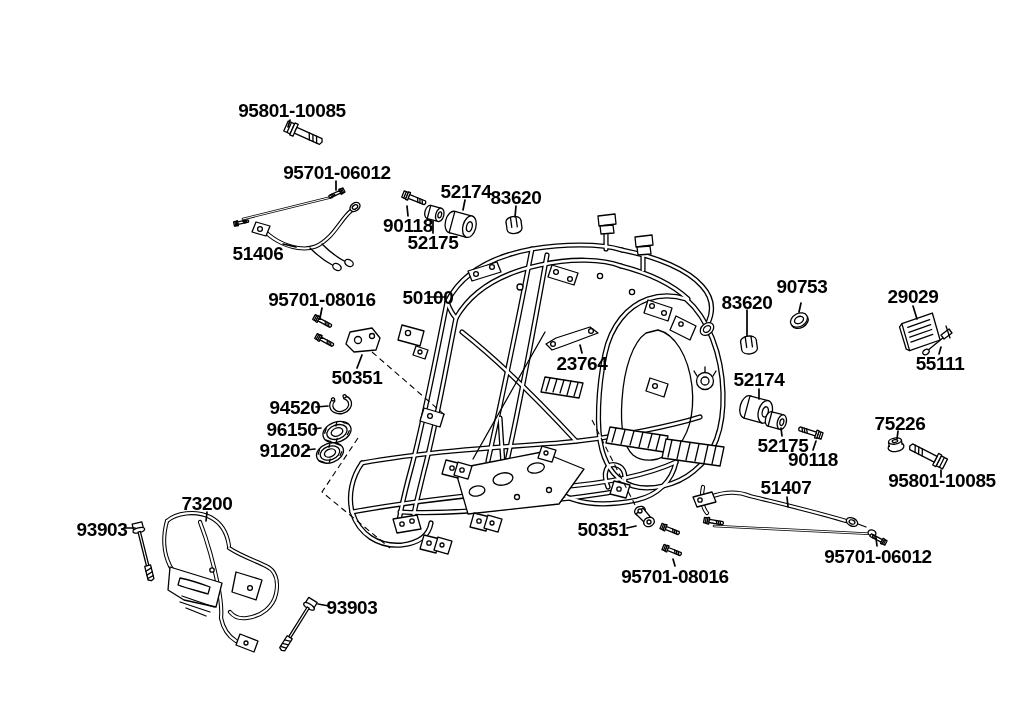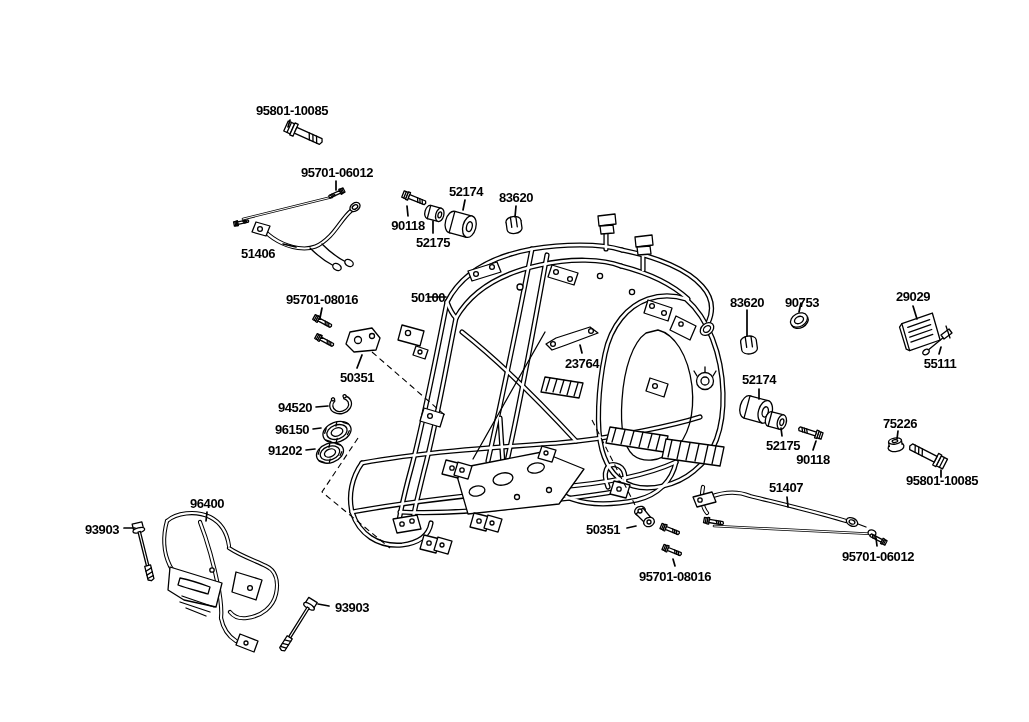--- a/index.html
+++ b/index.html
@@ -1,20 +1,20 @@
 <!DOCTYPE html>
 <html><head>
 <meta charset="utf-8">
 <style>
   html,body{margin:0;padding:0;background:#fff;}
   .stage{position:relative;width:1029px;height:722px;background:#fff;overflow:hidden;
          font-family:"Liberation Sans",sans-serif;}
   .stage svg{position:absolute;left:0;top:0;}
   .callout{position:absolute;transform:translate(-50%,-50%);font-weight:700;
-           font-size:13px;line-height:1;color:#000;letter-spacing:-0.4px;white-space:nowrap;}
+           font-size:19px;line-height:1;color:#000;letter-spacing:-0.4px;white-space:nowrap;}
   
   .ln{fill:none;stroke:#000;stroke-width:1.3;stroke-linecap:round;stroke-linejoin:round;vector-effect:non-scaling-stroke;}
   .fw{fill:#fff;stroke:#000;stroke-width:1.3;stroke-linejoin:round;vector-effect:non-scaling-stroke;}
   .to{fill:none;stroke:#000;stroke-width:5.2;stroke-linecap:round;stroke-linejoin:round;}
   .ti{fill:none;stroke:#fff;stroke-width:2.6;stroke-linecap:round;stroke-linejoin:round;}
   .so{fill:none;stroke:#000;stroke-width:4.2;stroke-linecap:round;stroke-linejoin:round;}
   .si{fill:none;stroke:#fff;stroke-width:2.1;stroke-linecap:round;stroke-linejoin:round;}
   .ro{fill:none;stroke:#000;stroke-width:2.6;stroke-linecap:round;}
   .ri{fill:none;stroke:#fff;stroke-width:1.1;stroke-linecap:round;}
   .dash{fill:none;stroke:#000;stroke-width:1.1;stroke-dasharray:6 4;}
@@ -421,34 +421,34 @@
     <span class="callout" style="left:292px;top:110px">95801-10085</span>
     <span class="callout" style="left:337px;top:172px">95701-06012</span>
     <span class="callout" style="left:466px;top:191px">52174</span>
     <span class="callout" style="left:516px;top:197px">83620</span>
     <span class="callout" style="left:408px;top:225px">90118</span>
     <span class="callout" style="left:433px;top:242px">52175</span>
     <span class="callout" style="left:258px;top:253px">51406</span>
     <span class="callout" style="left:322px;top:299px">95701-08016</span>
     <span class="callout" style="left:428px;top:297px">50100</span>
     <span class="callout" style="left:747px;top:302px">83620</span>
-    <span class="callout" style="left:802px;top:302px">90753</span>
+    <span class="callout" style="left:802px;top:286px">90753</span>
     <span class="callout" style="left:913px;top:296px">29029</span>
     <span class="callout" style="left:582px;top:363px">23764</span>
     <span class="callout" style="left:940px;top:363px">55111</span>
     <span class="callout" style="left:357px;top:377px">50351</span>
     <span class="callout" style="left:759px;top:379px">52174</span>
     <span class="callout" style="left:295px;top:407px">94520</span>
     <span class="callout" style="left:292px;top:429px">96150</span>
     <span class="callout" style="left:285px;top:450px">91202</span>
     <span class="callout" style="left:783px;top:445px">52175</span>
     <span class="callout" style="left:900px;top:423px">75226</span>
     <span class="callout" style="left:813px;top:459px">90118</span>
     <span class="callout" style="left:942px;top:480px">95801-10085</span>
-    <span class="callout" style="left:207px;top:503px">96400</span>
+    <span class="callout" style="left:207px;top:503px">73200</span>
     <span class="callout" style="left:786px;top:487px">51407</span>
     <span class="callout" style="left:102px;top:529px">93903</span>
     <span class="callout" style="left:603px;top:529px">50351</span>
     <span class="callout" style="left:878px;top:556px">95701-06012</span>
     <span class="callout" style="left:675px;top:576px">95701-08016</span>
     <span class="callout" style="left:352px;top:607px">93903</span>
   </div>
 </div>
 
 </body></html>

